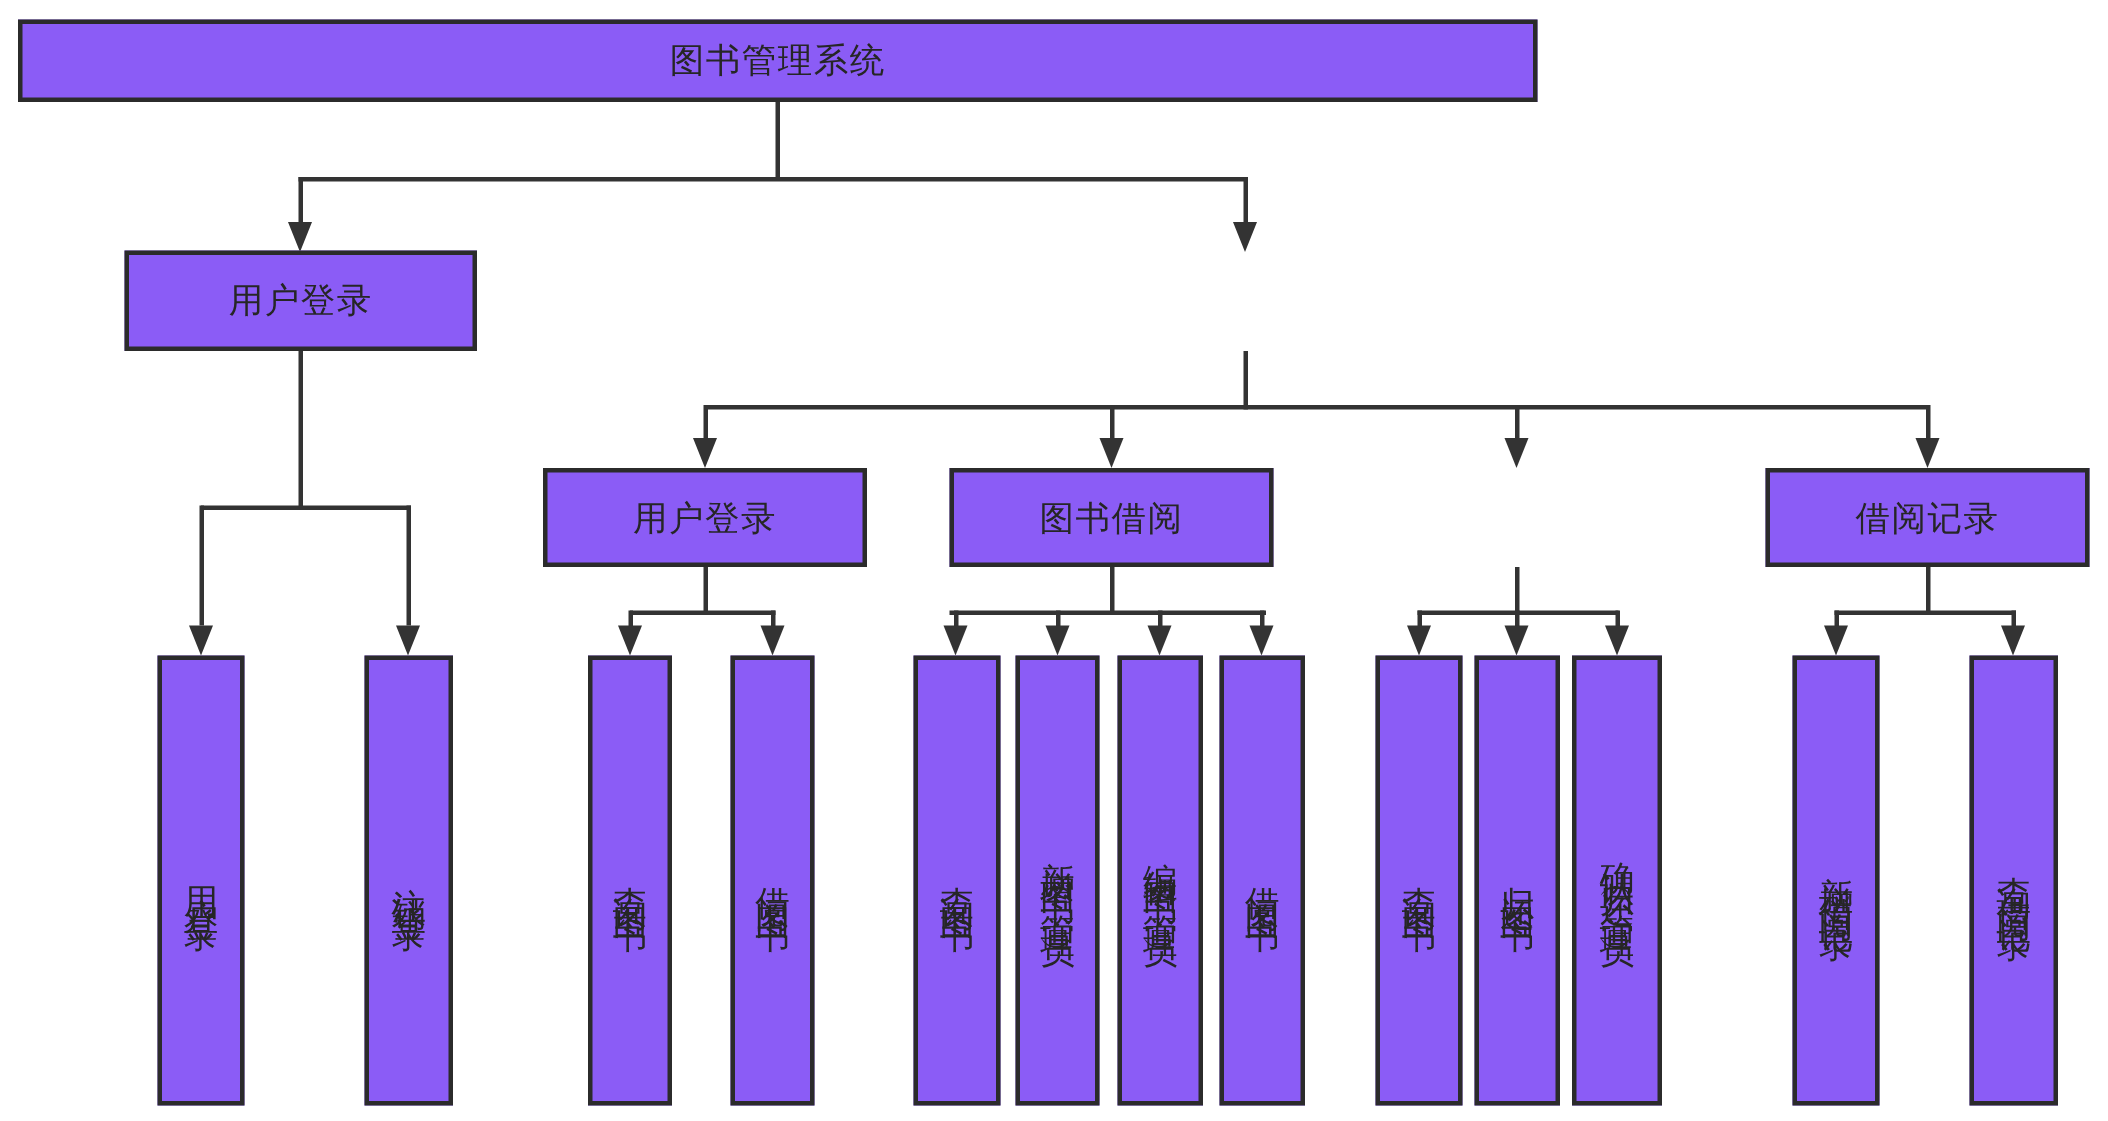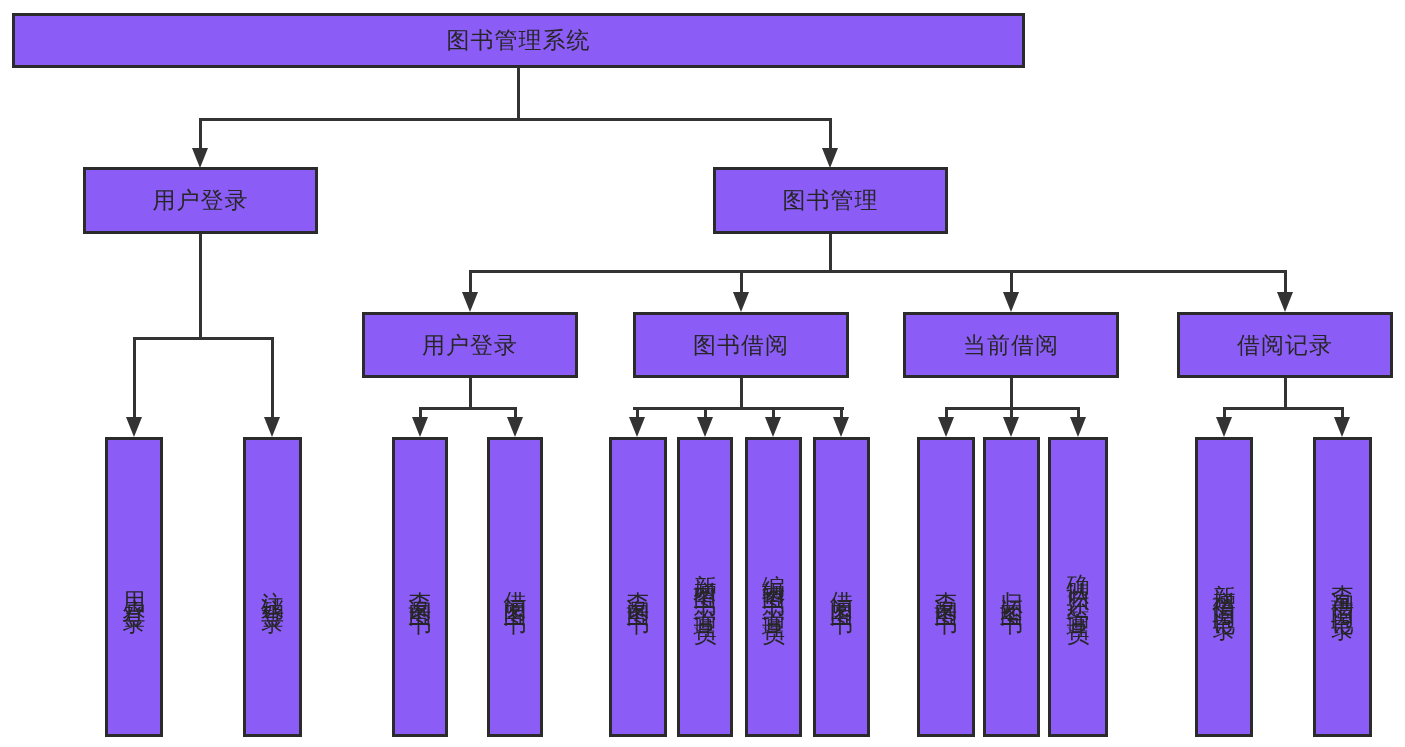--- a/index.html
+++ b/index.html
@@ -70,23 +70,20 @@
   <div class="vline" style="left:517px;top:68px;height:51px;"></div>
   <div class="hline" style="left:199px;top:118px;width:633px;"></div>
   <div class="vline" style="left:199px;top:118px;height:30px;"></div>
   <div class="vline" style="left:829px;top:118px;height:30px;"></div>
   <div class="arrow" style="left:192px;top:148px;"></div>
   <div class="arrow" style="left:822px;top:148px;"></div>
 
   <div class="box" style="left:83px;top:167px;width:235px;height:67px;">
     <span class="hlabel">用户登录</span>
   </div>
-  <div class="box" style="left:713px;top:167px;width:235px;height:67px;">
-    <span class="hlabel">图书管理</span>
-  </div>
 
   <div class="vline" style="left:199px;top:234px;height:104px;"></div>
   <div class="hline" style="left:134px;top:337px;width:140px;"></div>
   <div class="vline" style="left:133px;top:337px;height:80px;"></div>
   <div class="vline" style="left:271px;top:337px;height:80px;"></div>
   <div class="arrow" style="left:126px;top:417px;"></div>
   <div class="arrow" style="left:264px;top:417px;"></div>
 
   <div class="vline" style="left:829px;top:234px;height:39px;"></div>
   <div class="hline" style="left:470px;top:270px;width:816px;"></div>
@@ -97,23 +94,20 @@
   <div class="arrow" style="left:462px;top:292px;"></div>
   <div class="arrow" style="left:733px;top:292px;"></div>
   <div class="arrow" style="left:1003px;top:292px;"></div>
   <div class="arrow" style="left:1277px;top:292px;"></div>
 
   <div class="box" style="left:362px;top:312px;width:216px;height:66px;">
     <span class="hlabel">用户登录</span>
   </div>
   <div class="box" style="left:633px;top:312px;width:216px;height:66px;">
     <span class="hlabel">图书借阅</span>
-  </div>
-  <div class="box" style="left:903px;top:312px;width:216px;height:66px;">
-    <span class="hlabel">当前借阅</span>
   </div>
   <div class="box" style="left:1177px;top:312px;width:216px;height:66px;font-family:Liberation Mono, monospace;">
     <span class="hlabel">借阅记录</span>
   </div>
 
   <div class="vline" style="left:469px;top:378px;height:31px;"></div>
   <div class="vline" style="left:740px;top:378px;height:31px;"></div>
   <div class="vline" style="left:1010px;top:378px;height:31px;"></div>
   <div class="vline" style="left:1284px;top:378px;height:31px;"></div>
 

